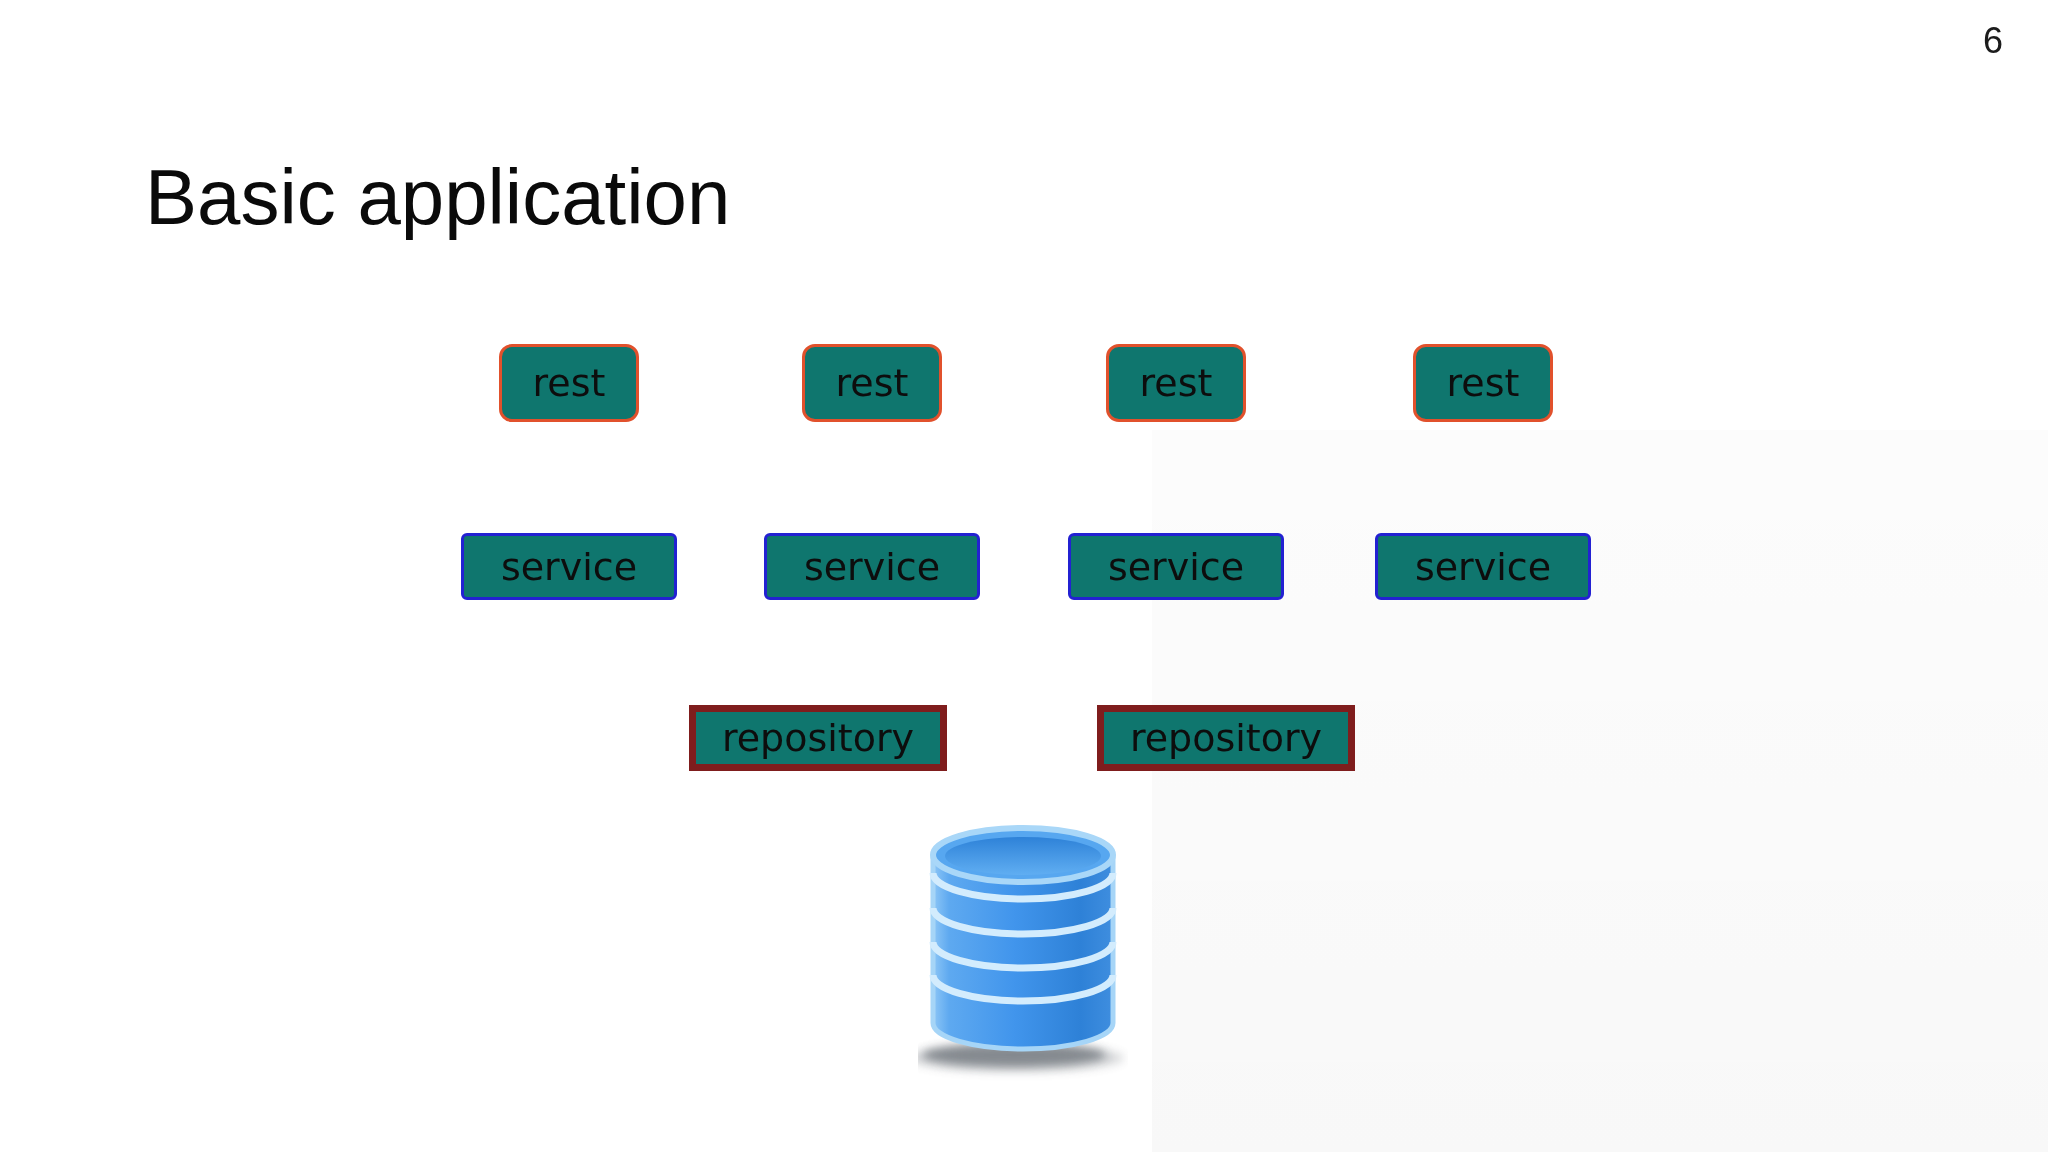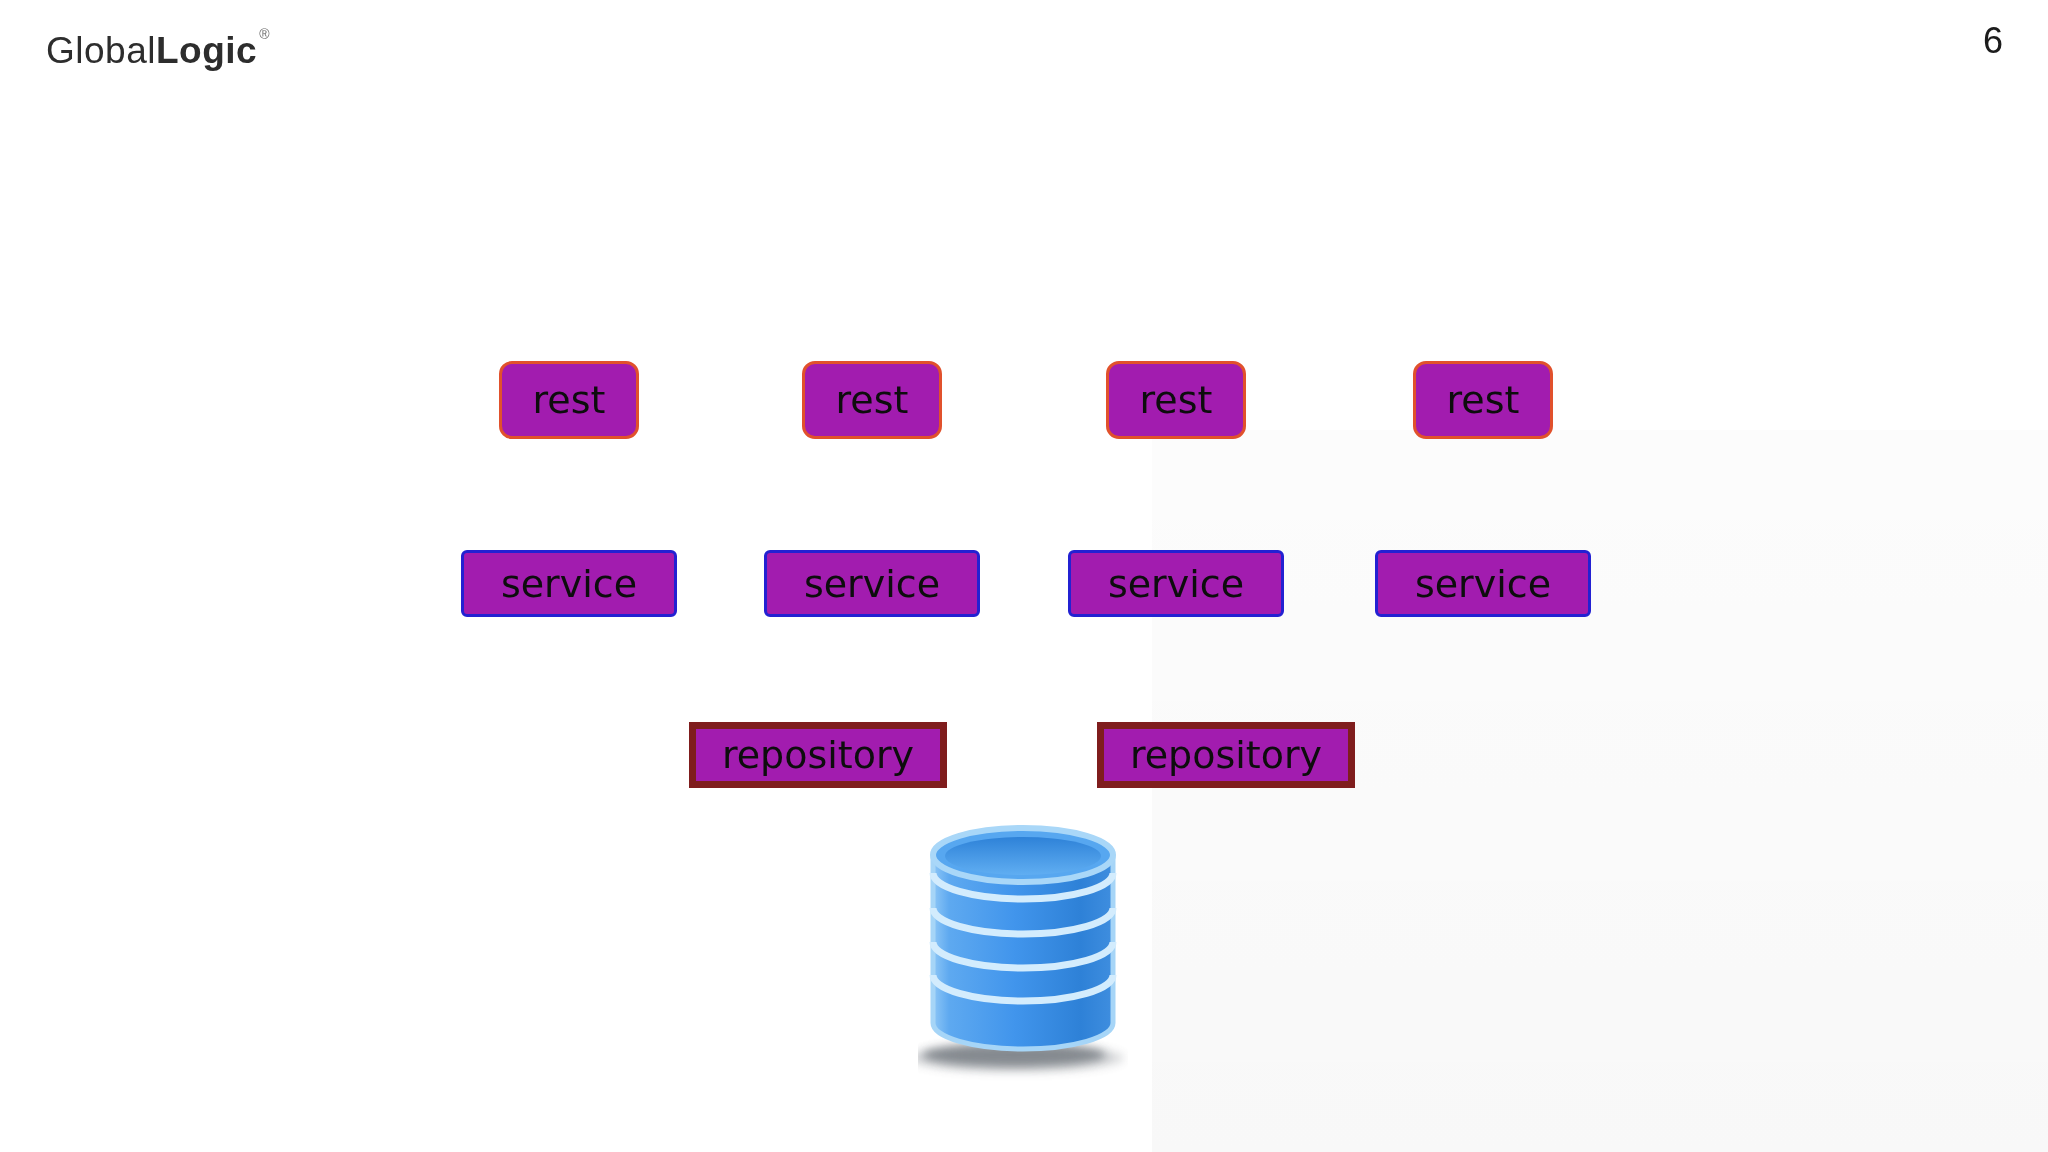--- a/index.html
+++ b/index.html
@@ -58,26 +58,25 @@
     white-space: nowrap;
   }
 
   
   .box {
     position: absolute;
     box-sizing: border-box;
     display: flex;
     align-items: center;
     justify-content: center;
-    background: #a21caf;
+    background: #0f766e;
     font-family: "DejaVu Sans", sans-serif;
     font-size: 38px;
     color: #0d0d0d;
     white-space: nowrap;
-    margin-top: 17px;
   }
   .rest {
     width: 140px; height: 78px; top: 344px;
     border: 3px solid #e1512c;
     border-radius: 13px;
   }
   .r1 { left: 499px; }
   .r2 { left: 802px; }
   .r3 { left: 1106px; }
   .r4 { left: 1413px; }
@@ -106,26 +105,24 @@
     width: 210px; height: 266px;
   }
 </style>
 </head>
 <body>
 
 <div class="slide">
 
   <div class="bg-tint"></div>
 
-  <div class="logo">
-    <span class="regular">Global</span><span class="bold">Logic</span><span class="reg-mark">®</span>
-  </div>
 
   <div class="page-number">6</div>
 
+  <h1 class="title">Basic application</h1>
 
   <div class="box rest r1">rest</div>
   <div class="box rest r2">rest</div>
   <div class="box rest r3">rest</div>
   <div class="box rest r4">rest</div>
 
   <div class="box service s1">service</div>
   <div class="box service s2">service</div>
   <div class="box service s3">service</div>
   <div class="box service s4">service</div>

